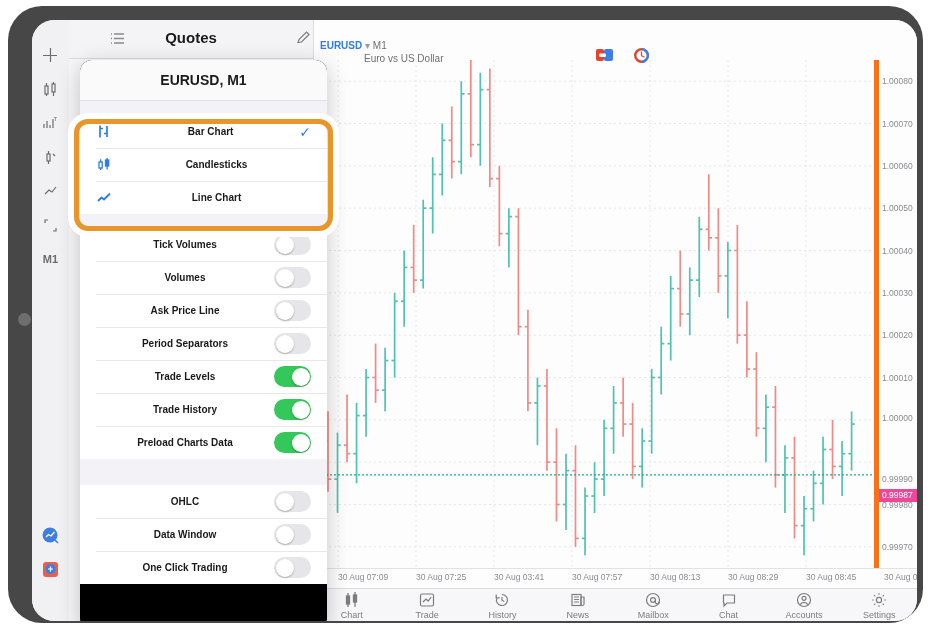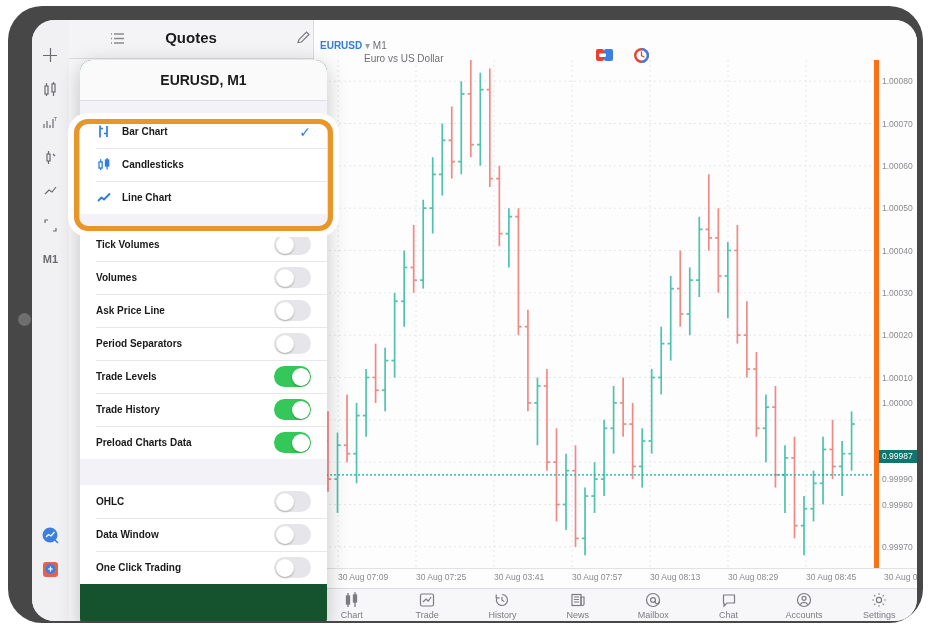--- a/index.html
+++ b/index.html
@@ -60,22 +60,22 @@
 
   
   #tabbar{position:absolute;left:282px;top:568px;width:603px;height:33px;
           background:#f7f7f9;border-top:1px solid #dcdce0;display:flex;}
   .tab{flex:1;display:flex;flex-direction:column;align-items:center;
        justify-content:center;color:#7c7c81;gap:1px;}
   .tab .tlab{font-size:9px;}
 
   
   #pop{position:absolute;left:48px;top:40px;width:247px;height:570px;
-       background:#14532d;border-radius:12px;
-       box-shadow:0 5px 22px rgba(0,0,0,.22);overflow:hidden;}
+       background:#000000;border-radius:12px;
+       box-shadow:0 5px 22px rgba(0,0,0,.22);overflow:hidden;text-align:center;}
   #pop-head{height:40px;background:#fafafa;border-bottom:1px solid #e0e0e4;
             display:flex;align-items:center;justify-content:center;}
   #pop-head .t{font-size:14px;font-weight:700;color:#1b1b1d;}
   .gap{height:14px;background:#f2f2f7;}
   .group{background:#ffffff;}
   .row{height:33px;display:flex;align-items:center;padding:0 16px;
        box-sizing:border-box;position:relative;}
   .row + .row:before{content:"";position:absolute;left:16px;right:0;top:0;
                      height:1px;background:#e7e7ea;}
   .row .lab{font-size:10px;color:#19191b;flex:1;font-weight:bold;}
@@ -403,25 +403,25 @@
 
       <div id="price-axis">
           <div class="pl" style="top: 16.1667px;">1.00080</div>
           <div class="pl" style="top: 58.5px;">1.00070</div>
           <div class="pl" style="top: 100.833px;">1.00060</div>
           <div class="pl" style="top: 143.167px;">1.00050</div>
           <div class="pl" style="top: 185.5px;">1.00040</div>
           <div class="pl" style="top: 227.833px;">1.00030</div>
           <div class="pl" style="top: 270.167px;">1.00020</div>
           <div class="pl" style="top: 312.5px;">1.00010</div>
-          <div class="pl" style="top: 338px;">1.00000</div>
+          <div class="pl" style="top: 353px;">1.00000</div>
           <div class="pl" style="top: 414px;">0.99990</div>
           <div class="pl" style="top: 439.5px;">0.99980</div>
           <div class="pl" style="top: 481.833px;">0.99970</div>
-          <div id="bidbadge" style="top: 390px; background: #0f766e;">0.99987</div>
+          <div id="bidbadge" style="top: 429px; background: #ec4899;">0.99987</div>
         </div>
       <div id="time-axis">
           <div class="tl" style="left: 24px;">30 Aug 07:09</div>
           <div class="tl" style="left: 102px;">30 Aug 07:25</div>
           <div class="tl" style="left: 180px;">30 Aug 03:41</div>
           <div class="tl" style="left: 258px;">30 Aug 07:57</div>
           <div class="tl" style="left: 336px; text-align: center;">30 Aug 08:13</div>
           <div class="tl" style="left: 414px;">30 Aug 08:29</div>
           <div class="tl" style="left: 492px;">30 Aug 08:45</div>
           <div class="tl" style="left: 570px;">30 Aug 09:01</div>

